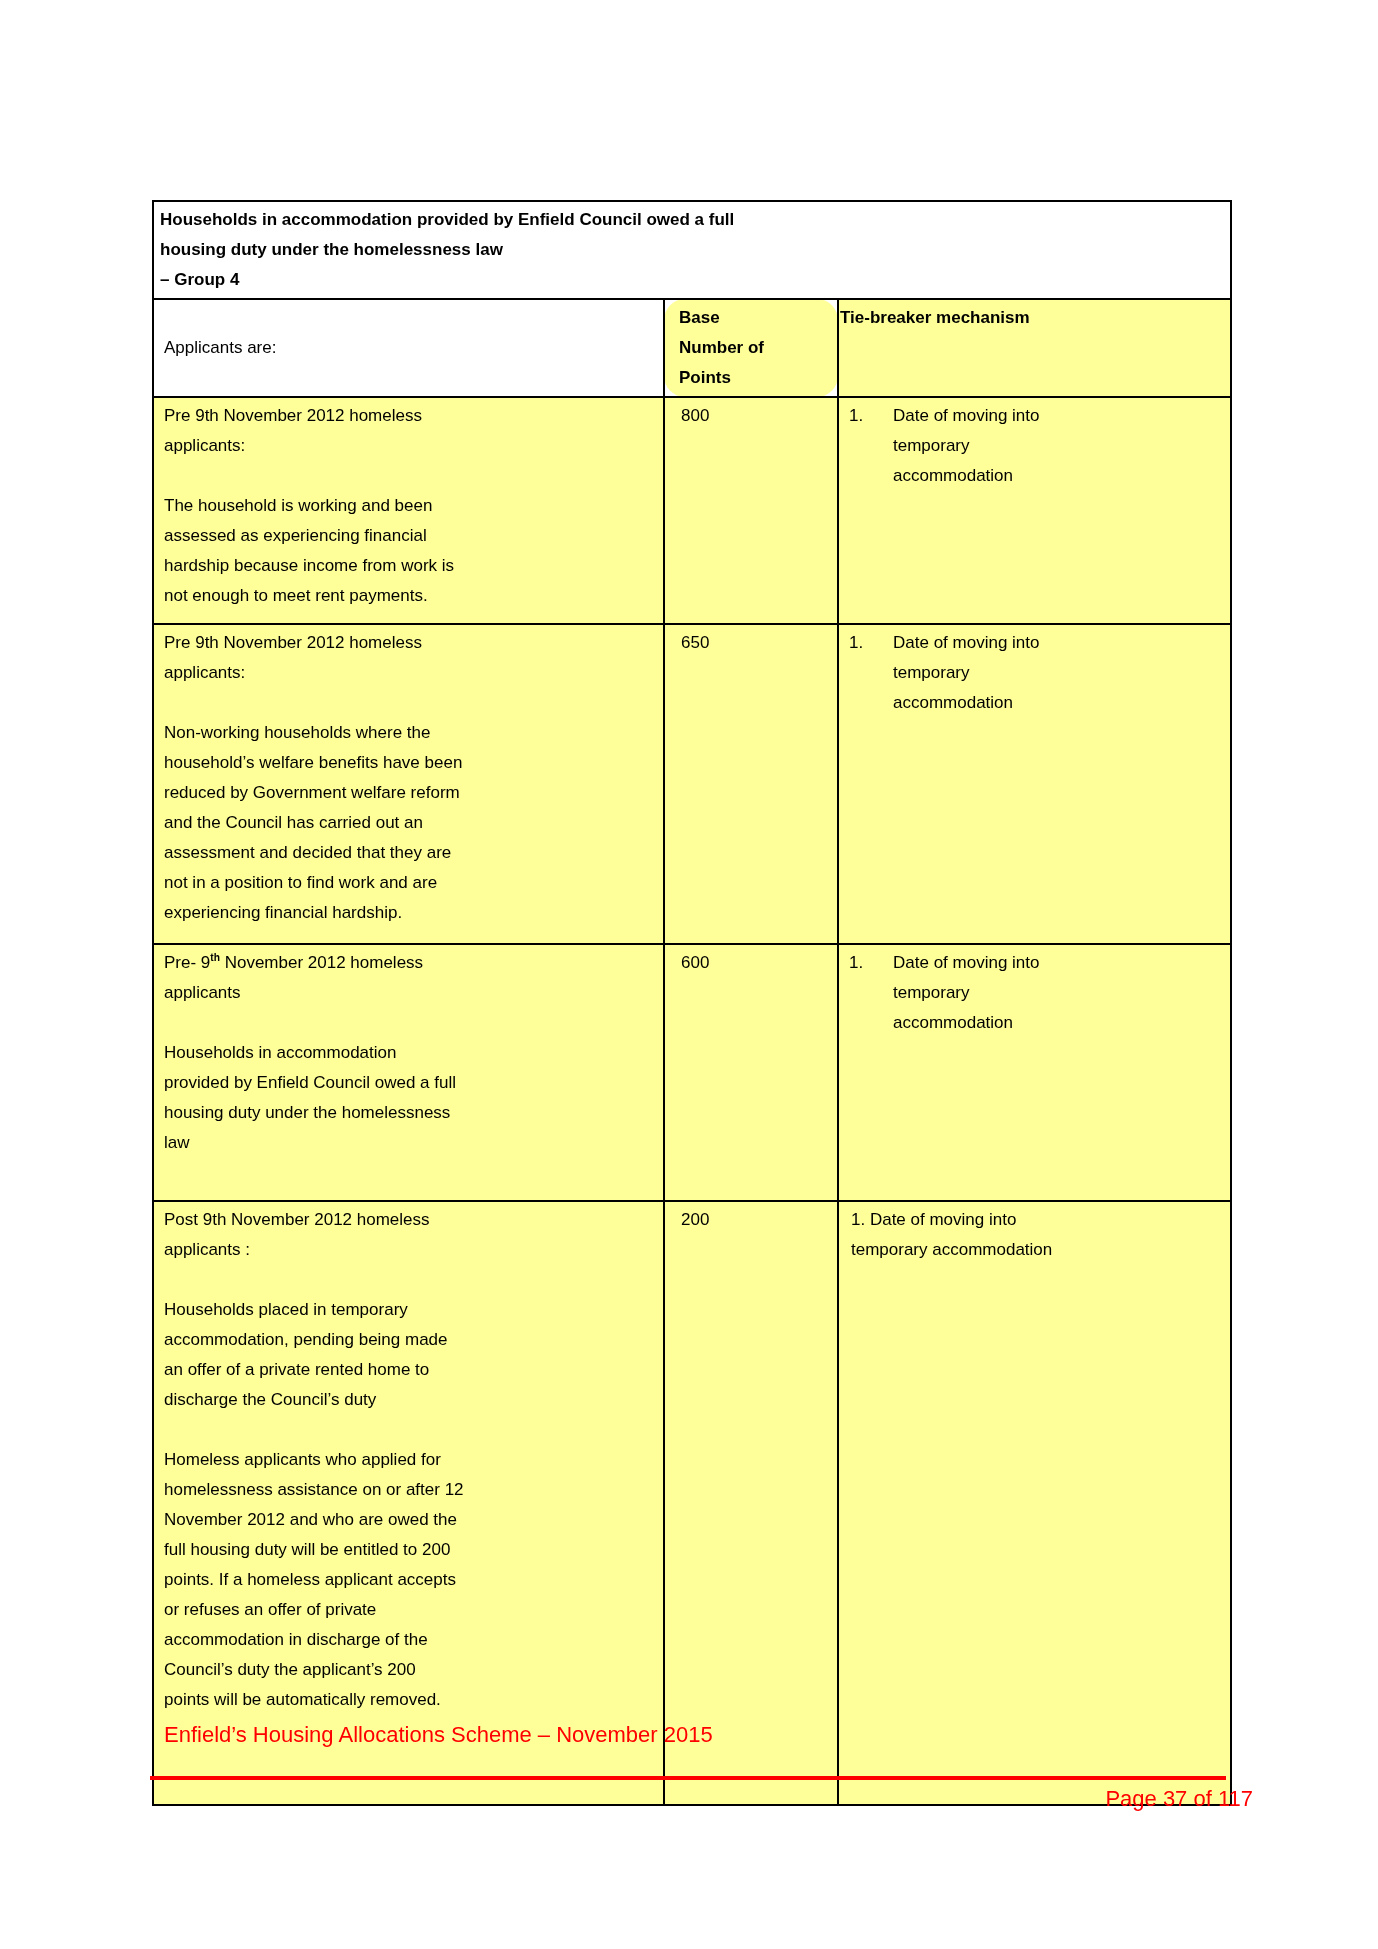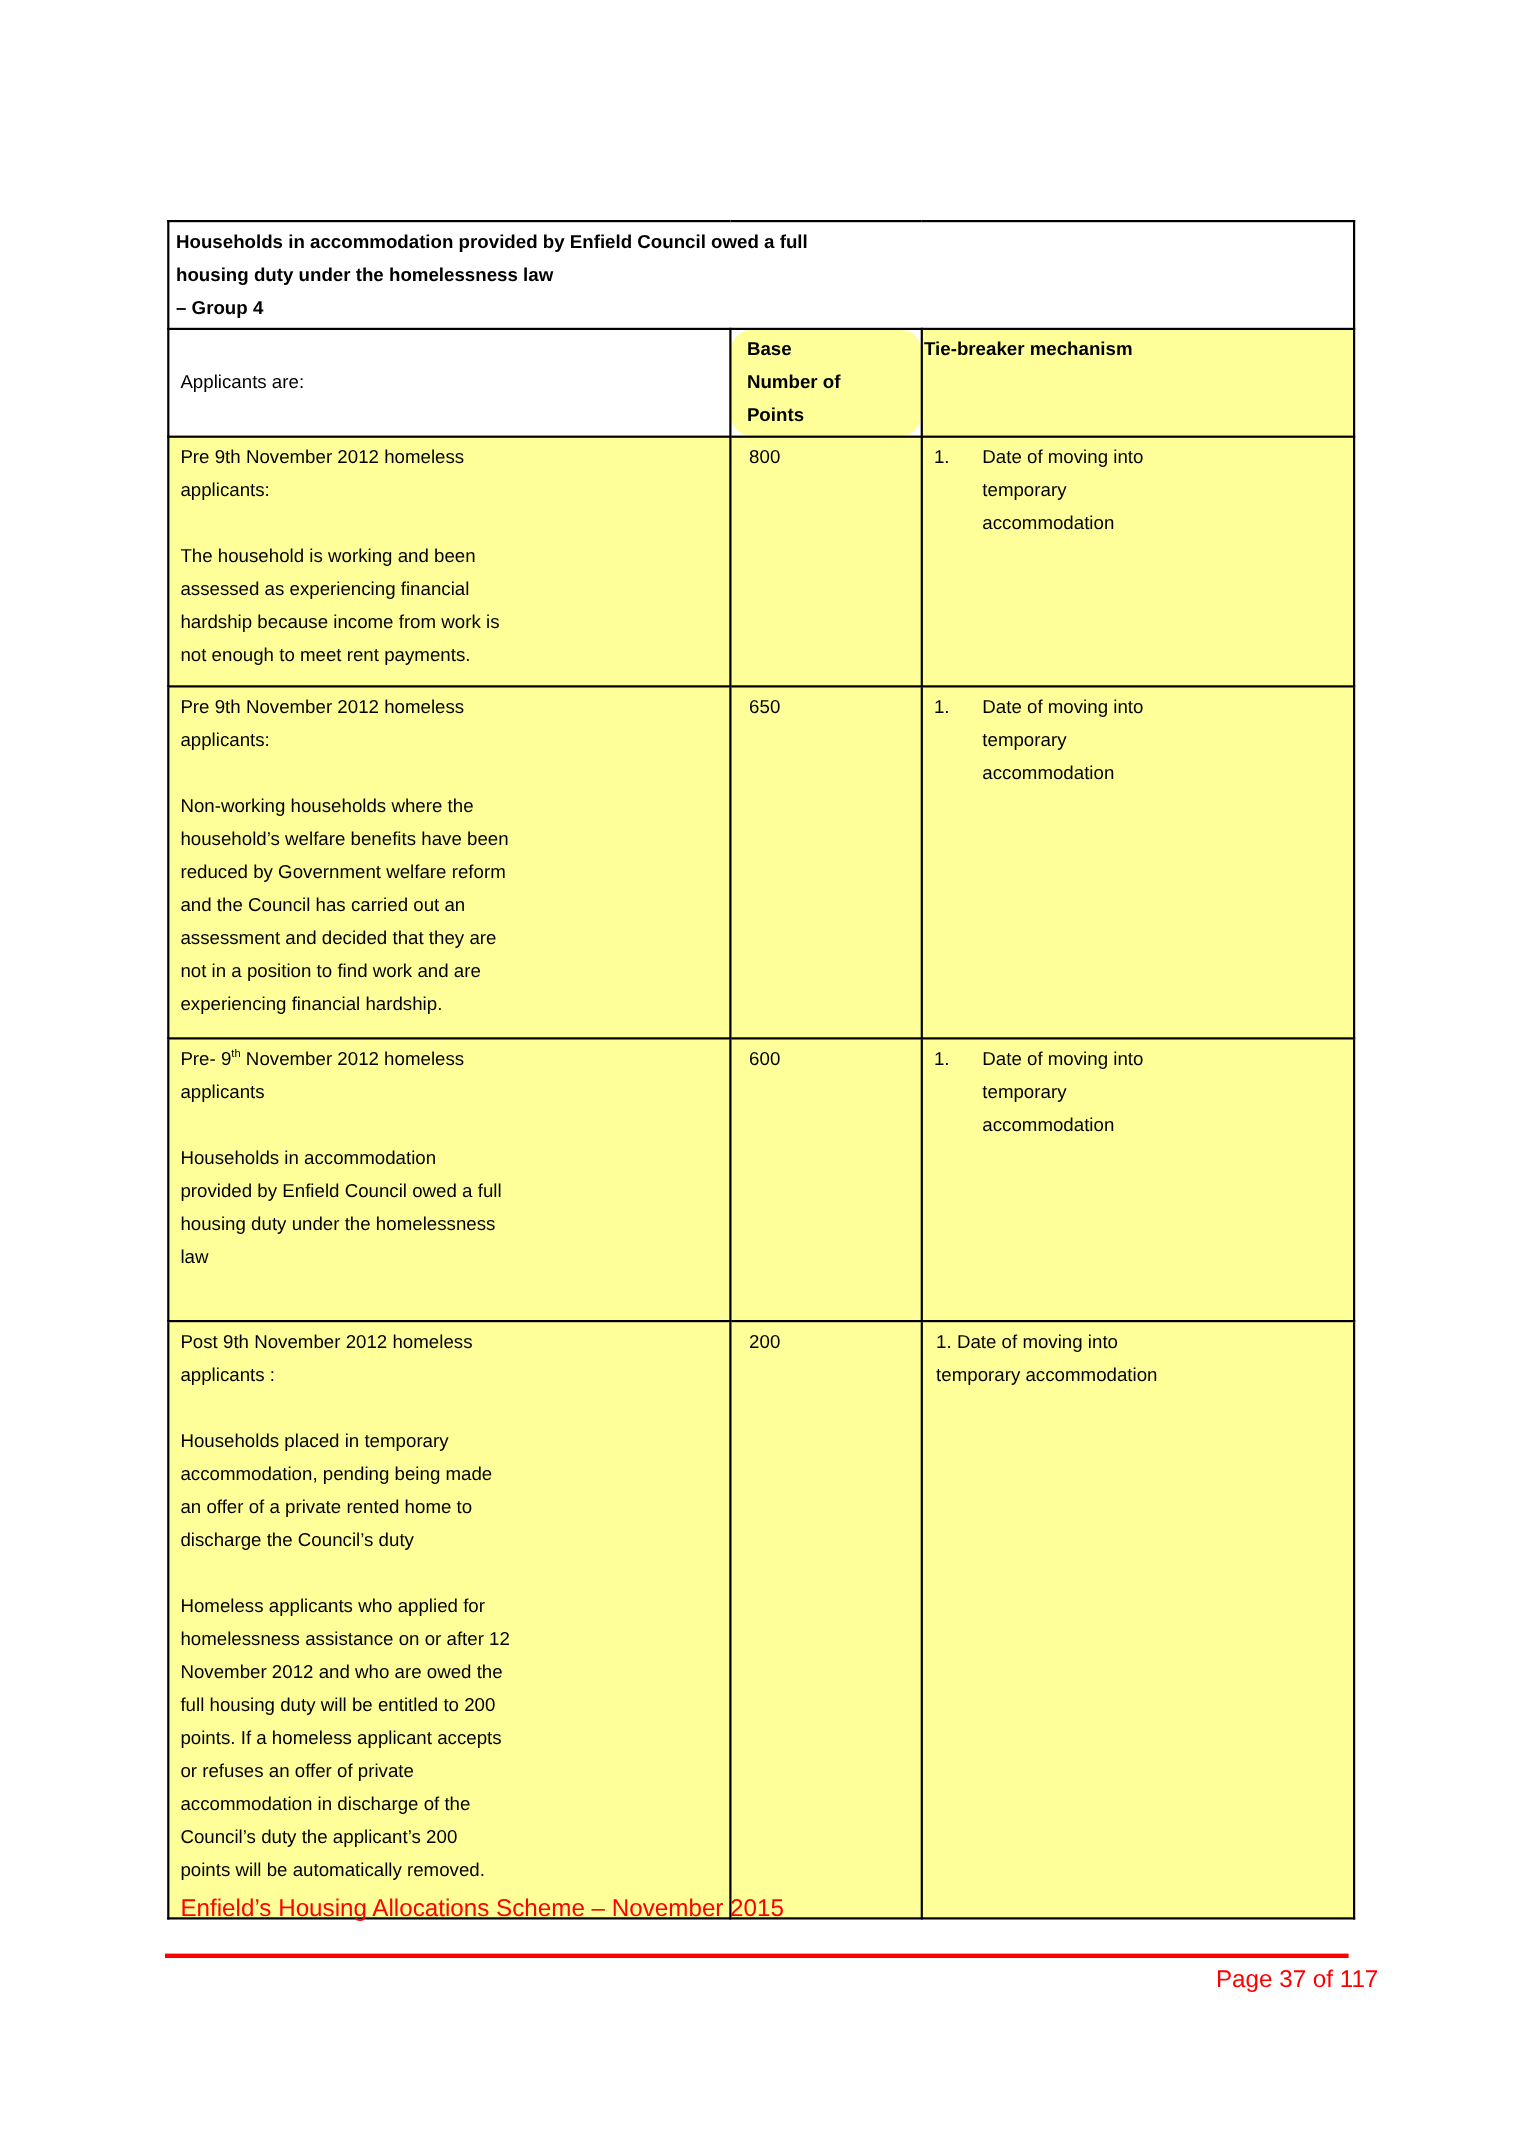--- a/index.html
+++ b/index.html
@@ -49,26 +49,26 @@
     padding:3px 6px 3px 1px;
   }
   td.applicants{padding:3px 8px 3px 10px;}
   td.points{padding:3px 4px 3px 16px;}
   td.tiebreaker{padding:3px 6px 3px 10px;}
   .para{margin:0 0 30px 0;}
   .para:last-child{margin-bottom:0;}
   .r0{height:227px;}
   .r1{height:320px;}
   .r2{height:257px;}
-  .r3{height:543px;}
+  .r3{height:604px;}
   .tb-flex{display:flex;align-items:flex-start;}
   .tb-num{width:44px;flex:none;}
   .tb-text{flex:1;}
   .tb-plain{padding-left:2px;}
-  sup{font-size:0.6em;vertical-align:super;line-height:0;}
+  sup{font-size:0.6em;vertical-align:super;line-height:0;font-weight:bold;}
   .footer-rule{
     position:absolute;left:150px;top:1776px;
     width:1076px;height:4px;
     background:var(--footer-red,#FF0000);
   }
   .footer-left{
     position:absolute;left:164px;top:1722px;
     font-size:22px;line-height:26px;
     color:var(--footer-red,#FF0000);
   }

